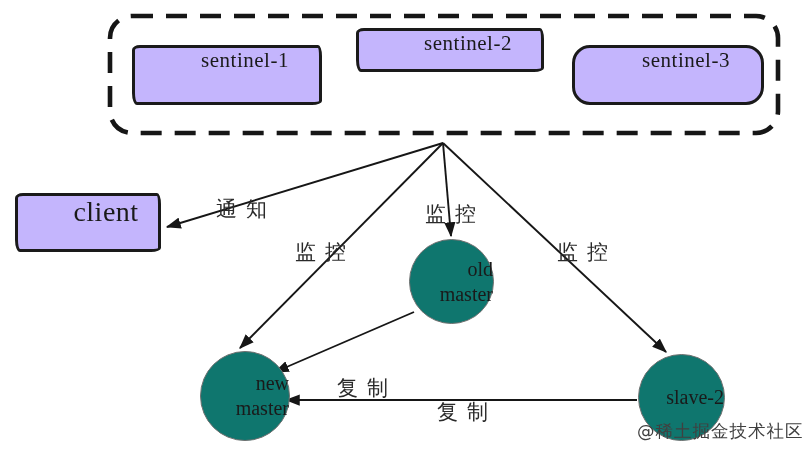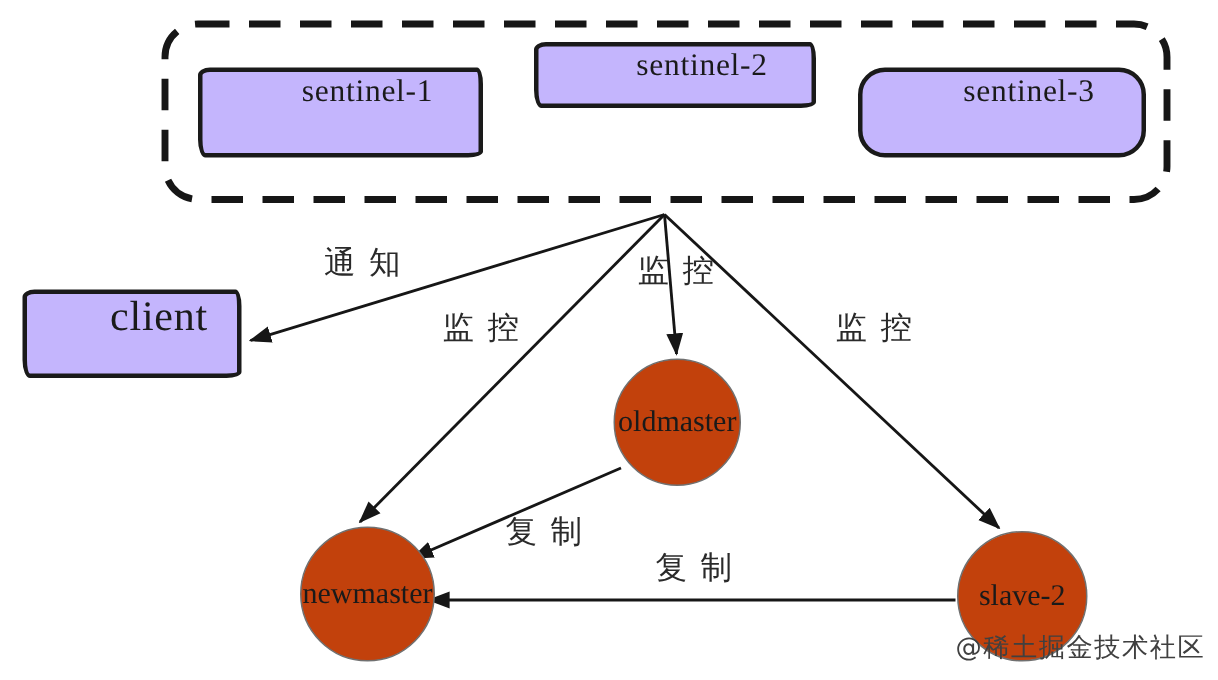--- a/index.html
+++ b/index.html
@@ -29,42 +29,43 @@
   }
   .box-sentinel-1 { left: 132px; top: 45px; width: 190px; height: 60px; border-width: 3px 3.4px 3px 3.4px; }
   .box-sentinel-2 { left: 356px; top: 28px; width: 188px; height: 44px; border-width: 3px 3.4px 3px 3.4px; }
   .box-sentinel-3 { left: 572px; top: 45px; width: 192px; height: 60px; border-width: 3px 3.4px 3px 3.4px; border-radius: 18px; }
   .box-client     { left: 15px;  top: 193px; width: 146px; height: 59px; border-width: 3.2px 3.6px 3.2px 3.6px; font-size: 28px; }
 
   
   .circle {
     position: absolute;
     border-radius: 50%;
-    background: #c2410c;
+    background: #0f766e;
     border: 1.6px solid #707070;
     display: flex;
-    flex-direction: row;
-    align-items: center;
+    flex-direction: column;
+    align-items: flex-end;
     justify-content: center;
     font-size: 20px;
     line-height: 1.25;
     text-align: center;
   }
   .circle-old-master { left: 409px; top: 239px; width: 85px; height: 85px; }
   .circle-new-master { left: 200px; top: 351px; width: 90px; height: 90px; }
   .circle-slave2     { left: 638px; top: 354px; width: 87px; height: 87px; }
 
   
   .edge-label {
     position: absolute;
     font-size: 21px;
     letter-spacing: 9px;
     color: #2a2a2a;
     white-space: nowrap;
     font-family: "DejaVu Sans", "Liberation Serif", serif;
+    margin-top: 34px;
   }
   .lbl-notify           { left: 216px; top: 161px; }
   .lbl-monitor-left     { left: 295px; top: 204px; }
   .lbl-monitor-middle   { left: 425px; top: 166px; }
   .lbl-monitor-right    { left: 557px; top: 204px; }
   .lbl-replicate-upper  { left: 337px; top: 340px; }
   .lbl-replicate-lower  { left: 437px; top: 364px; }
 
   .watermark {
     position: absolute;

